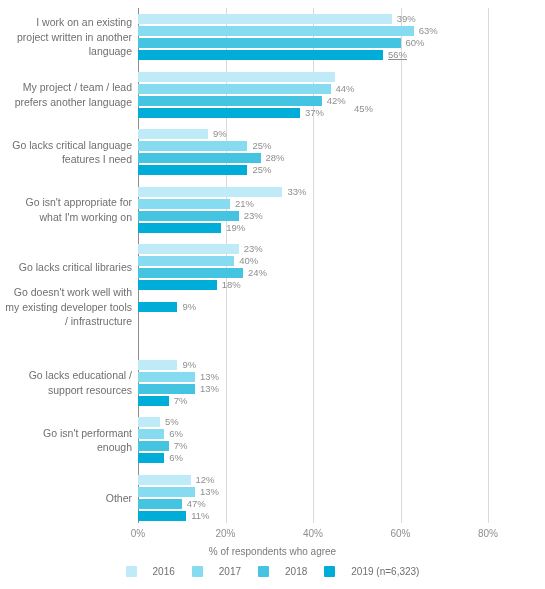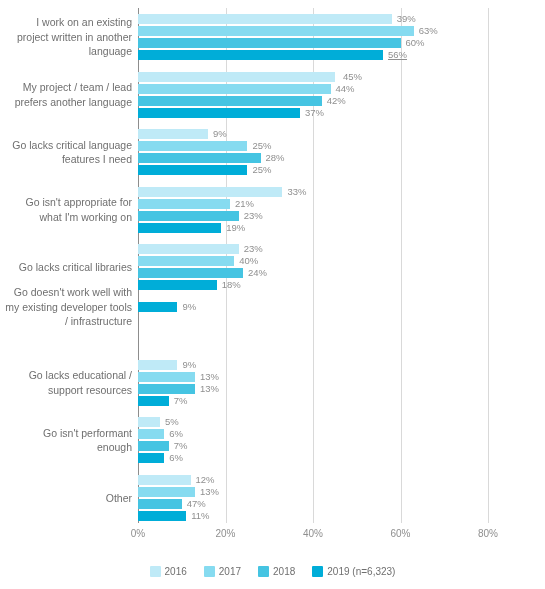--- a/index.html
+++ b/index.html
@@ -117,21 +117,21 @@
     display: flex;
     justify-content: center;
     align-items: center;
     gap: 17px;
     font-size: 10px;
     color: #6f6f6f;
   }
   .legend-item {
     display: flex;
     align-items: flex-start;
-    gap: 4px;
+    gap: 16px;
   }
   .legend-swatch {
     width: 11px;
     height: 11px;
     border-radius: 1px;
     display: inline-block;
   }
   .legend-text { white-space: nowrap; }
 </style>
 </head>
@@ -141,20 +141,21 @@
 
   <div id="plot-area">
 
   <div class="gridline axis-zero" style="left: 0px;"></div>
       <div class="gridline" style="left: 87.5px;"></div>
       <div class="gridline" style="left: 175px;"></div>
       <div class="gridline" style="left: 262.5px;"></div>
       <div class="gridline" style="left: 350px;"></div>
     </div>
 
+  <div id="x-axis-title">% of respondents who agree</div>
 
   <div id="legend">
       <div class="legend-item">
         <span class="legend-swatch" style="background: rgb(191, 234, 247);"></span>
         <span class="legend-text">2016</span>
       </div>
       <div class="legend-item">
         <span class="legend-swatch" style="background: rgb(134, 219, 240);"></span>
         <span class="legend-text">2017</span>
       </div>
@@ -192,21 +193,21 @@
       </div>
     </div>
     <div class="cat-label" style="top: 15.25px;">
       <div>I work on an existing</div>
       <div>project written in another</div>
       <div>language</div>
     </div>
     <div class="cat-group" style="left: 138px; top: 71.6px;">
       <div class="bar-row">
         <div class="bar s2016" style="width: 196.875px; background: rgb(191, 234, 247);"></div>
-        <div class="bar-label" style="left: 205px;">45%</div>
+        <div class="bar-label" style="left: 216px; margin-top: 32px;">45%</div>
       </div>
       <div class="bar-row">
         <div class="bar s2017" style="width: 192.5px; background: rgb(134, 219, 240);"></div>
         <div class="bar-label" style="left: 197.5px;">44%</div>
       </div>
       <div class="bar-row">
         <div class="bar s2018" style="width: 183.75px; background: rgb(69, 196, 226);"></div>
         <div class="bar-label" style="left: 188.75px;">42%</div>
       </div>
       <div class="bar-row">

